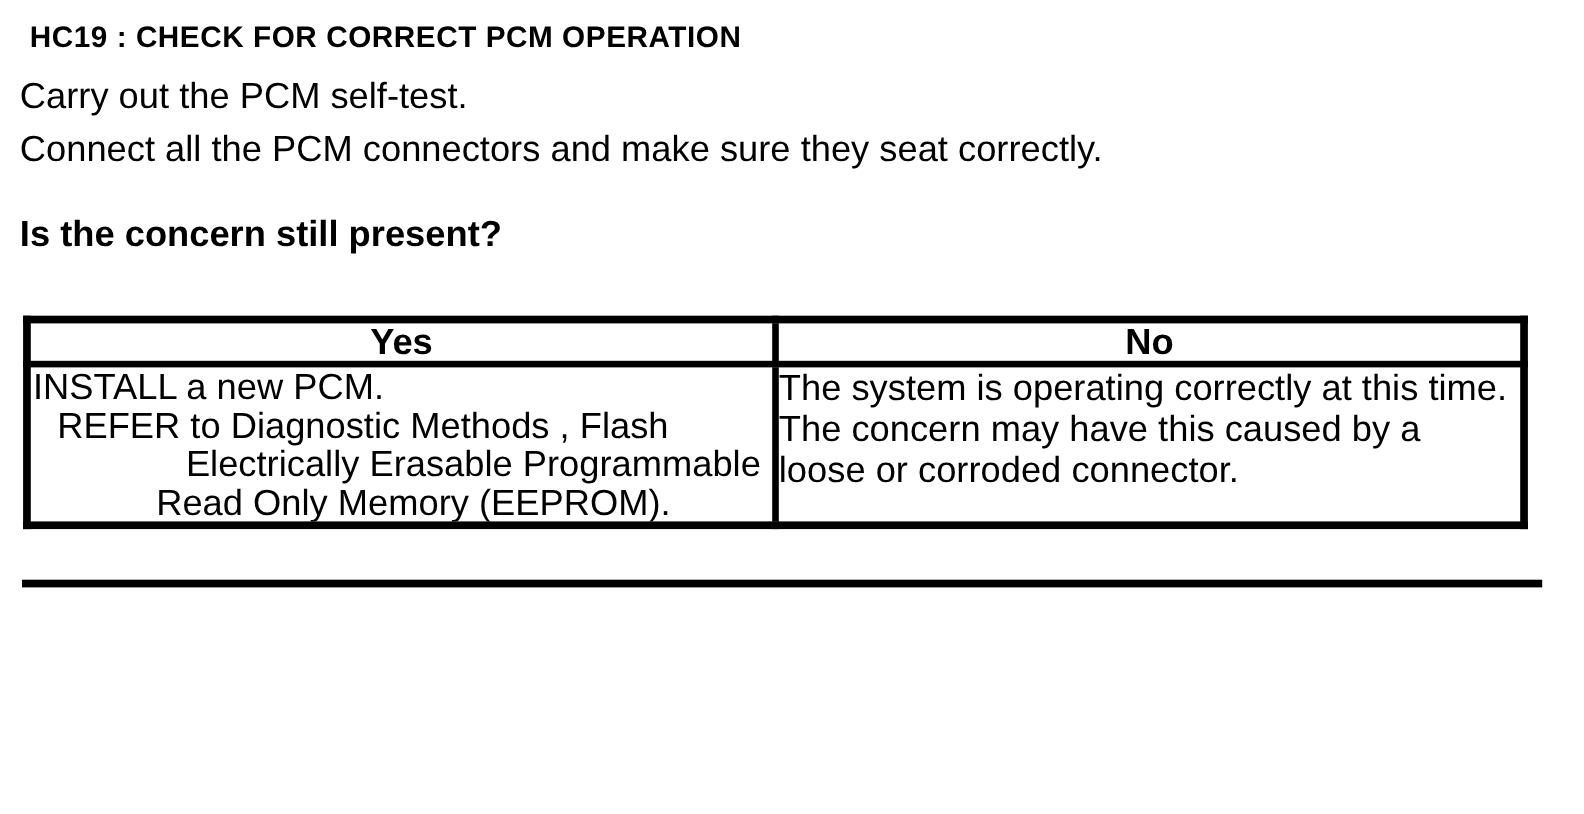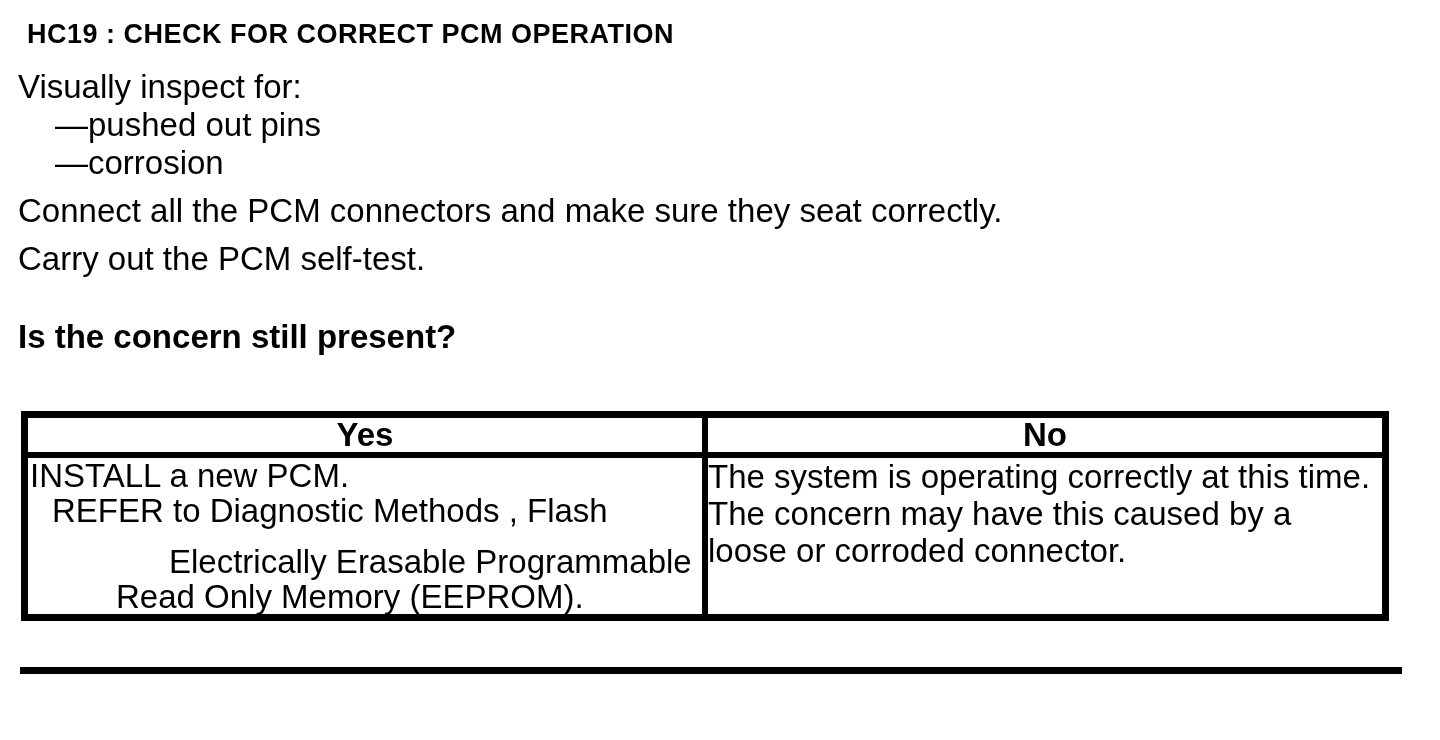--- a/index.html
+++ b/index.html
@@ -64,48 +64,43 @@
   }
   table.decision td {
     vertical-align: top;
     height: 140px;
     padding: 0;
     overflow: hidden;
   }
   .yes-cell .yl { line-height: 35px; white-space: nowrap; }
   .yl1 { margin-left: 2px; }
   .yl2 { margin-left: 24px; }
-  .yl3 { margin-left: 141px; margin-top: 16px; }
-  .yl4 { margin-left: 88px; }
+  .yl3 { margin-left: 141px; }
+  .yl4 { margin-left: 114px; }
   .no-cell { padding: 14px 2px 0 5px; }
   .no-cell .nl { line-height: 37px; white-space: nowrap; }
   .bottom-rule {
     width: 1382px;
     height: 7px;
     background: #000000;
     margin: 46px 0 0 2px;
   }
 </style>
 </head>
 <body>
 
 <div class="page">
 
   <div class="test-title">HC19 : CHECK FOR CORRECT PCM OPERATION</div>
 
 
-  <div class="step-group">
-    <div>Visually inspect for:</div>
-    <div class="inspect-item">—pushed out pins</div>
-    <div class="inspect-item">—corrosion</div>
-  </div>
+
+  <div class="step">Carry out the PCM self-test.</div>
 
   <div class="step">Connect all the PCM connectors and make sure they seat correctly.</div>
-
-  <div class="step">Carry out the PCM self-test.</div>
 
 
   <div class="step question">Is the concern still present?</div>
 
   <table class="decision">
     <colgroup>
       <col style="width:50%">
       <col style="width:50%">
     </colgroup>
     <tbody>

